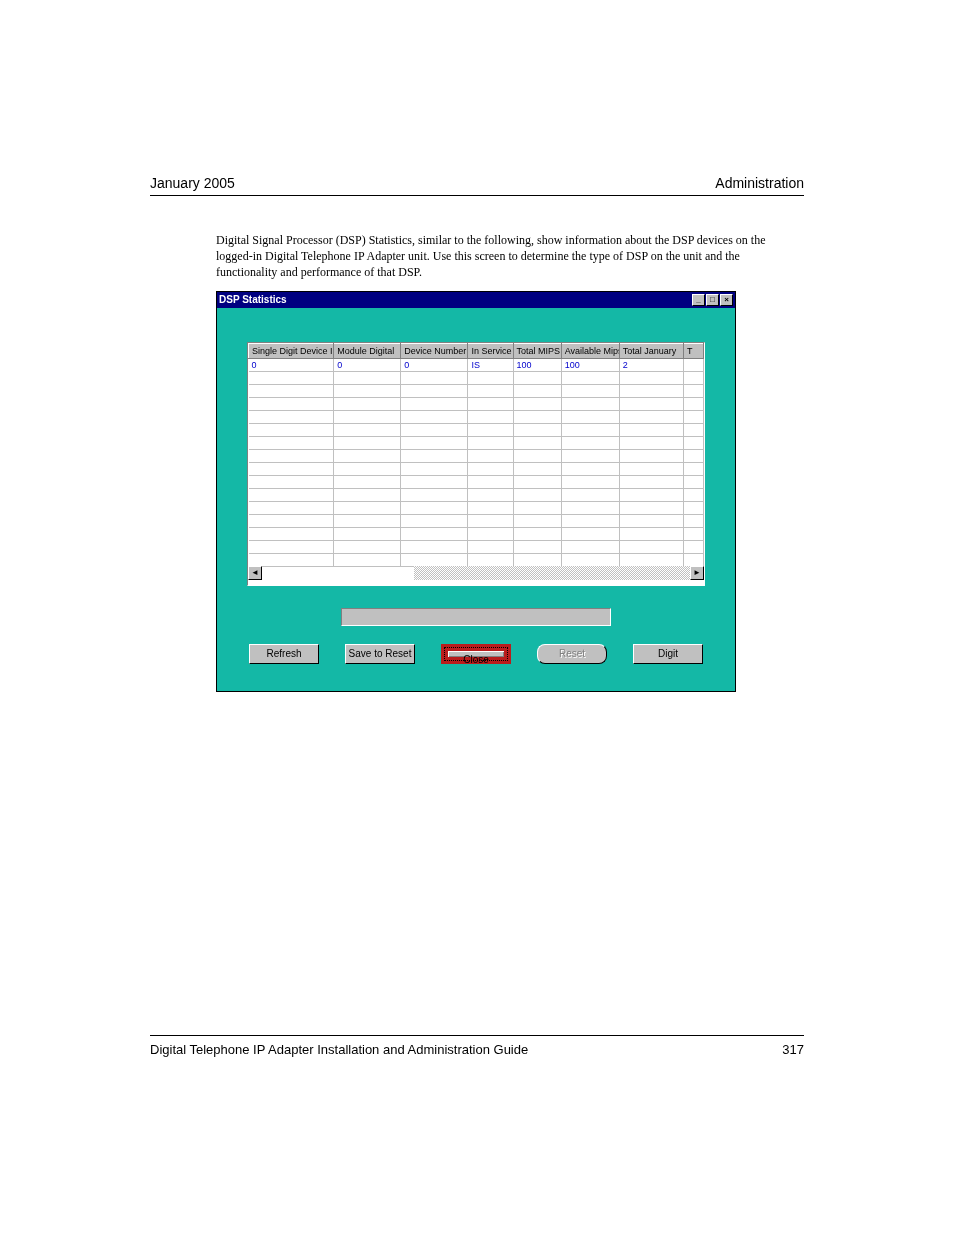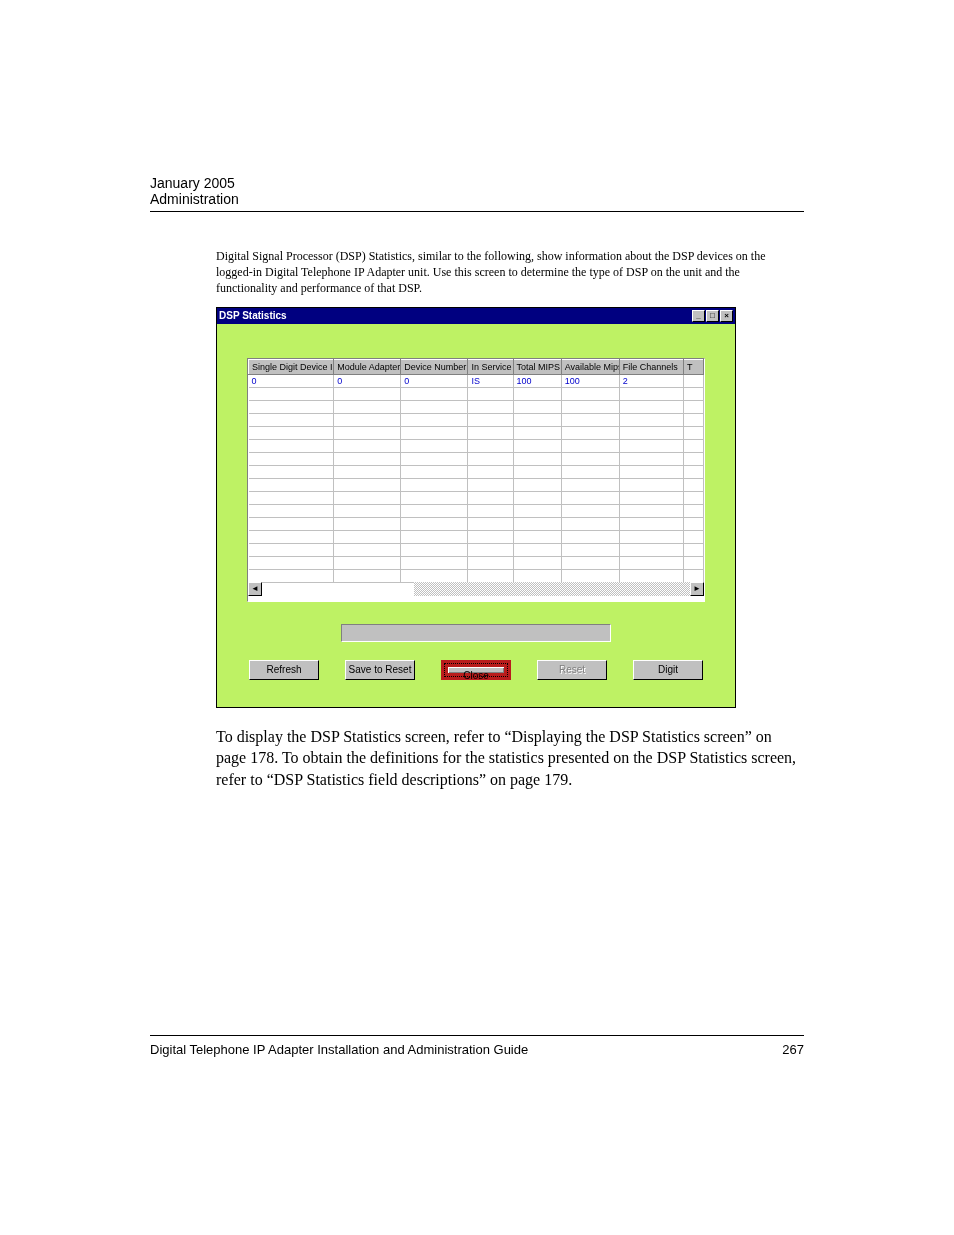--- a/index.html
+++ b/index.html
@@ -19,21 +19,20 @@
   }
   .header-line {
     display: flex;
     justify-content: space-between;
     font-family: Arial, Helvetica, sans-serif;
     font-size: 14px;
     color: #000;
     border-bottom: 1px solid #000;
     padding-bottom: 4px;
     margin-bottom: 36px;
-    flex-direction: column;
   }
   .section-title {
     font-family: Arial, Helvetica, sans-serif;
     font-weight: bold;
     font-size: 19px;
     margin-bottom: 14px;
   }
   .body-text {
     font-size: 12px;
     line-height: 1.35;
@@ -44,21 +43,21 @@
     font-size: 16px;
     line-height: 1.35;
     margin-left: 66px;
     margin-top: 18px;
   }
   
   .dsp-window {
     margin-left: 66px;
     width: 520px;
     height: 401px;
-    background: #bef264;
+    background: #14b8a6;
     border: 1px solid #000;
     font-family: "MS Sans Serif", Arial, sans-serif;
     font-size: 9px;
     display: flex;
     flex-direction: column;
   }
   .titlebar {
     background: #000080;
     color: #fff;
     height: 16px;
@@ -186,20 +185,21 @@
     border-bottom: 1px solid #000;
     font-size: 10px;
     text-align: center;
     line-height: 18px;
     cursor: pointer;
   }
   .win-btn.disabled {
     color: #808080;
     text-shadow: 1px 1px 0 #fff;
     cursor: default;
+    border-radius: 8px;
   }
   .win-btn.default {
     outline: 1px dotted #000;
     outline-offset: -4px;
     border: 7px solid #b91c1c;
     box-shadow: inset 1px 1px 0 #fff, inset -1px -1px 0 #808080;
   }
   .footer {
     position: absolute;
     left: 150px;
@@ -245,26 +245,26 @@
               <col style="width:67px">
             <col style="width:45px">
               <col style="width:48px">
               <col style="width:58px">
             <col style="width:64px">
               <col style="width:20px">
           </colgroup>
           <thead>
             <tr>
               <th>Single Digit Device ID</th>
-              <th>Module Adapter</th>
+              <th>Module Digital</th>
               <th>Device Number</th>
               <th>In Service</th>
               <th>Total MIPS</th>
               <th>Available Mips</th>
-              <th>File Channels</th>
+              <th>Total January</th>
               <th>T</th>
             </tr>
           </thead>
           <tbody id="dsp-tbody">
               <tr>
                 <td>0</td>
                 <td>0</td>
                 <td>0</td>
                 <td>IS</td>
                 <td>100</td>
@@ -449,19 +449,18 @@
       <div class="button-row">
         <div class="win-btn">Refresh</div>
         <div class="win-btn">Save to Reset</div>
         <div class="win-btn default">Close</div>
         <div class="win-btn disabled">Reset</div>
         <div class="win-btn">Digit</div>
       </div>
     </div>
   </div>
 
-  <p class="body-text2">To display the DSP Statistics screen, refer to “Displaying the DSP Statistics screen” on page 178. To obtain the definitions for the statistics presented on the DSP Statistics screen, refer to “DSP Statistics field descriptions” on page 179.</p>
 </div>
 
 <div class="footer">
   <span>Digital Telephone IP Adapter Installation and Administration Guide</span>
-  <span>267</span>
+  <span>317</span>
 </div>
 
 </body></html>

